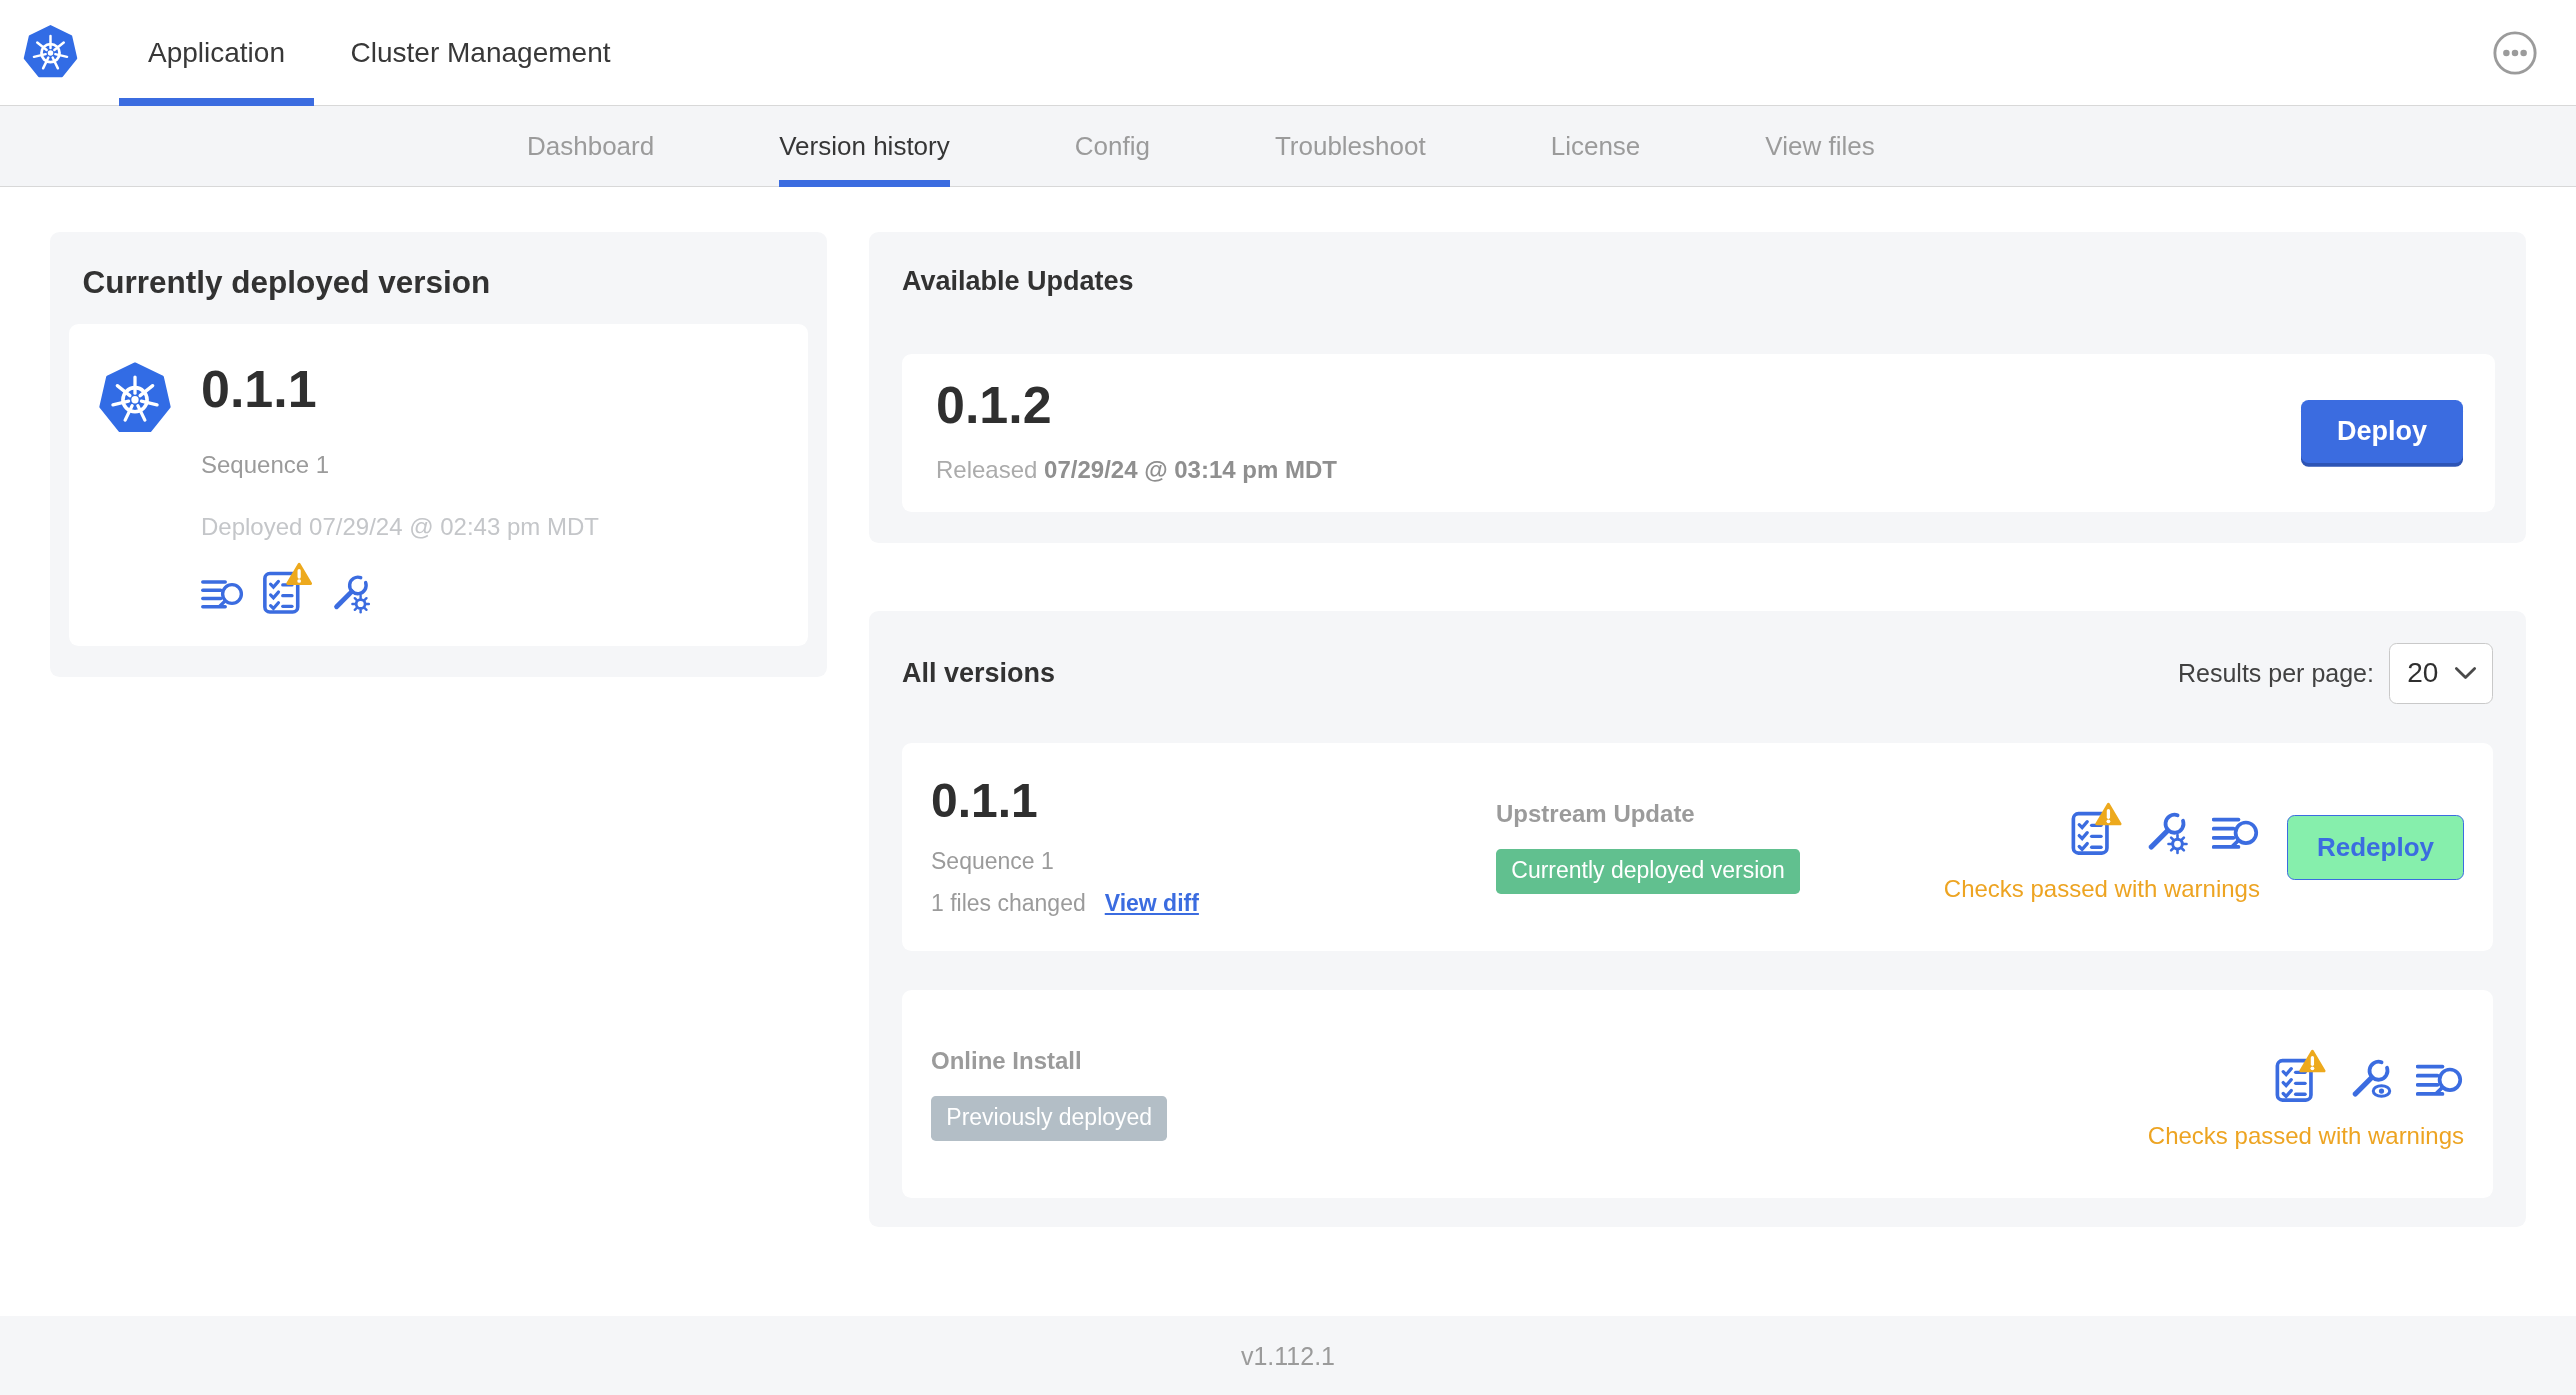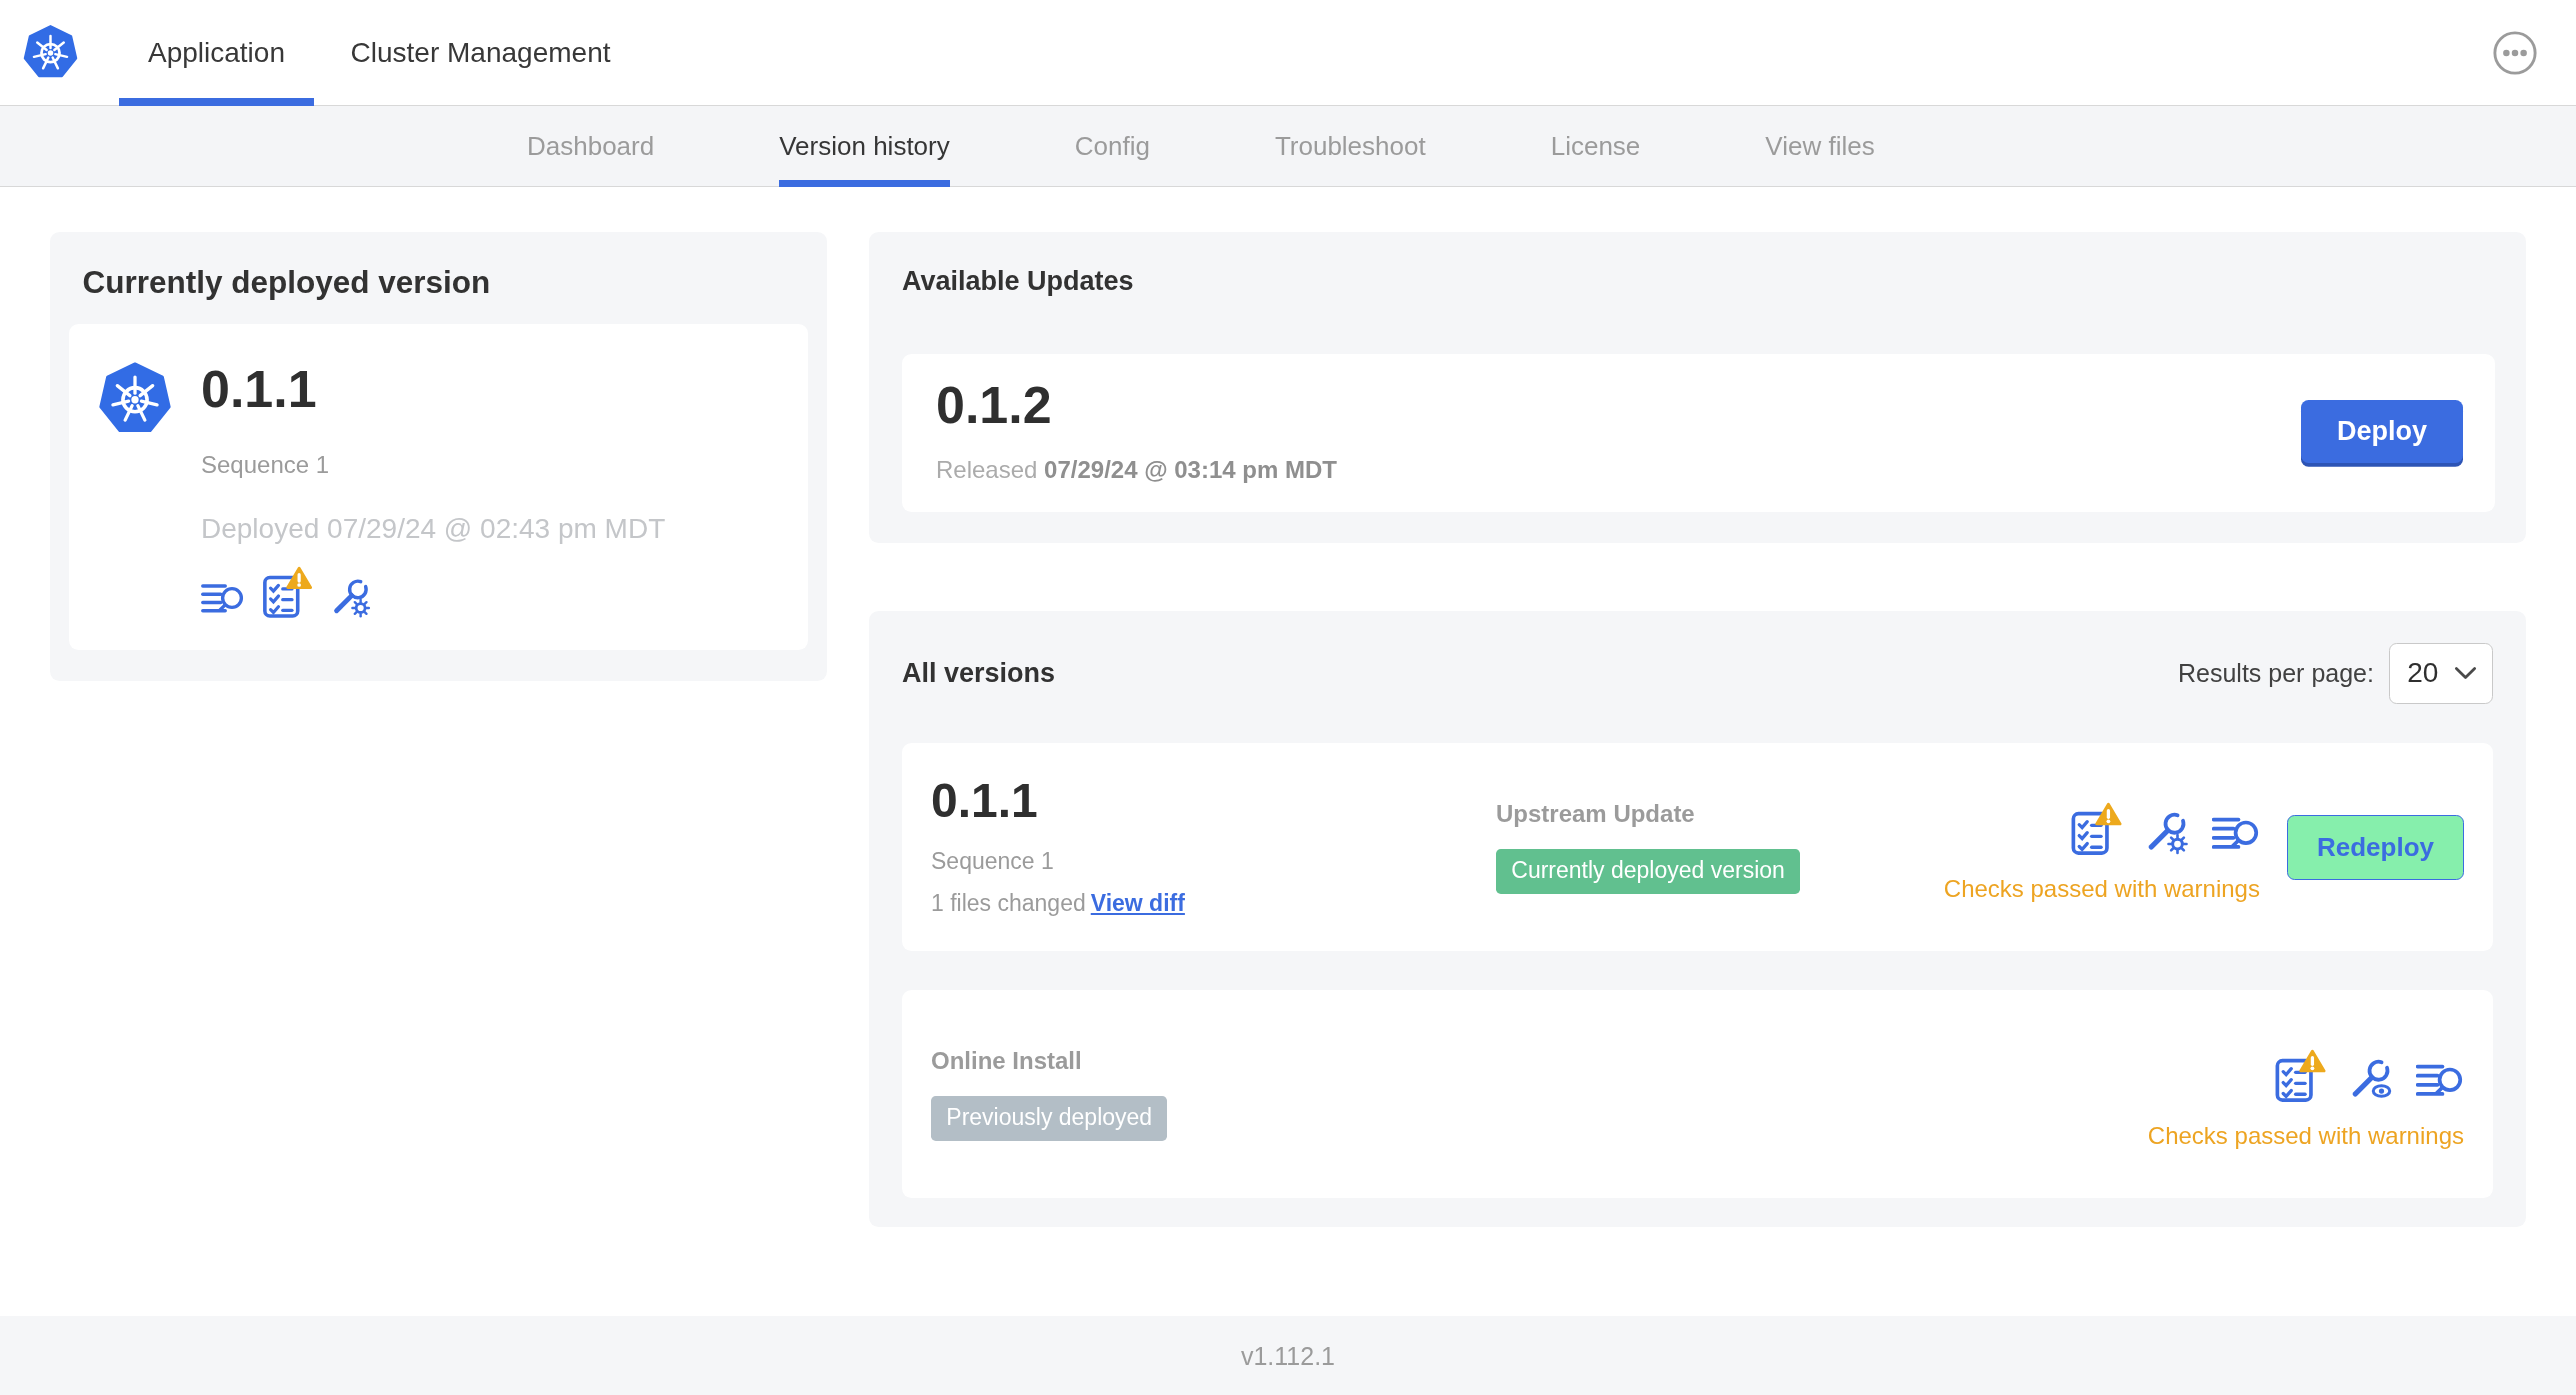--- a/index.html
+++ b/index.html
@@ -31,21 +31,21 @@
   .gray-card { background:#f5f6f8; border-radius:9.5px; }
 
   
   .left-col { width:777px; flex:0 0 777px; }
   .deployed-card { padding:19px 19px 31.5px 19px; }
   .deployed-title { font-size:31.5px; font-weight:bold; color:#323232; margin:13.4px 0 23px 13.4px; }
   .deployed-inner { background:#fff; border-radius:9.5px; padding:25px 29px 31px 29px; display:flex; gap:29px; }
   .logo-k8s-big { width:74px; height:76px; margin-top:11.5px; flex:0 0 auto; }
   .deployed-version { font-size:52px; font-weight:bold; color:#2f2f2f; line-height:1; margin-top:13.4px; }
   .deployed-seq { font-size:24px; color:#9b9b9b; margin-top:36px; }
-  .deployed-date { font-size:28px; color:#c4c6c9; margin-top:34px; }
+  .deployed-date { font-size:24px; color:#c4c6c9; margin-top:34px; }
   .deployed-icons { display:flex; align-items:flex-end; gap:17px; margin-top:21px; }
   .icon-btn { background:none; border:none; padding:0; cursor:pointer; display:block; line-height:0; }
 
   
   .right-col { flex:1 1 auto; }
   .updates-card { padding:34px 31.5px 31px 33px; }
   .section-title { font-size:27px; font-weight:bold; color:#323232; }
   .update-row { margin-top:57px; background:#fff; border-radius:9.5px; padding:25px 31.5px 28px 34px;
                 display:flex; align-items:center; justify-content:space-between; }
   .update-version { font-size:52px; font-weight:bold; color:#2f2f2f; line-height:1; }
@@ -60,21 +60,21 @@
   .rpp { display:flex; align-items:center; gap:15.3px; }
   .rpp-label { font-size:25px; color:#414141; }
   .rpp-select { background:#fff; border:1.9px solid #c9c9c9; border-radius:7.6px; height:61px; padding:0 15.3px 0 17px;
                 display:flex; align-items:center; gap:15.3px; font-size:28px; color:#2f2f2f; cursor:pointer; }
 
   .version-row { background:#fff; border-radius:9.5px; margin-top:39px; min-height:208px;
                  padding:34px 29px 32px 29px; display:flex; }
   .vr-left { width:565px; flex:0 0 565px; }
   .vr-version { font-size:48px; font-weight:bold; color:#2f2f2f; line-height:1; }
   .vr-seq { font-size:23px; color:#9b9b9b; margin-top:23px; }
-  .vr-files { display:flex; align-items:center; gap:5px; font-size:23px; color:#9b9b9b; margin-top:15.3px; }
+  .vr-files { display:flex; align-items:center; gap:19px; font-size:23px; color:#9b9b9b; margin-top:15.3px; }
   .view-diff { color:#3b6ce0; font-weight:bold; text-decoration:underline; cursor:pointer; font-size:23px; }
   .vr-mid { flex:1 1 auto; padding-top:23px; }
   .vr-source { font-size:24px; font-weight:bold; color:#9b9b9b; }
   .badge { display:inline-block; margin-top:21px; font-size:23px; color:#fff; padding:8.6px 15.3px 9.5px 15.3px; border-radius:4.8px; }
   .badge-green { background:#61c08f; }
   .badge-gray { background:#b3bec6; }
   .vr-right { display:flex; align-items:flex-start; gap:27px; padding-top:25px; }
   .vr-status { display:flex; flex-direction:column; align-items:flex-end; }
   .icon-row { display:flex; align-items:flex-end; gap:21px; }
   .checks { margin-top:19px; font-size:24px; color:#eda422; white-space:nowrap; }

